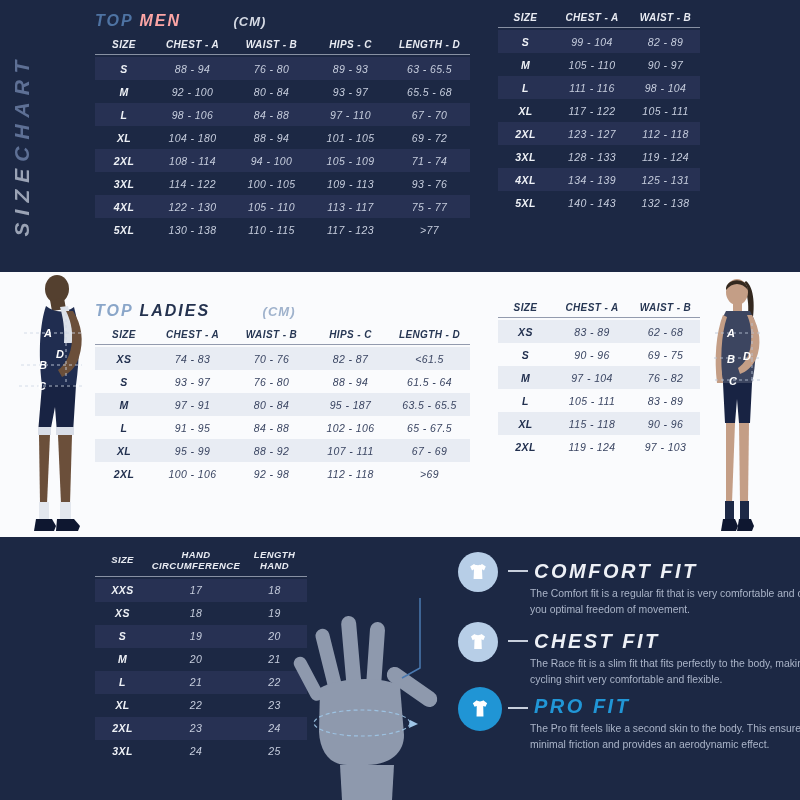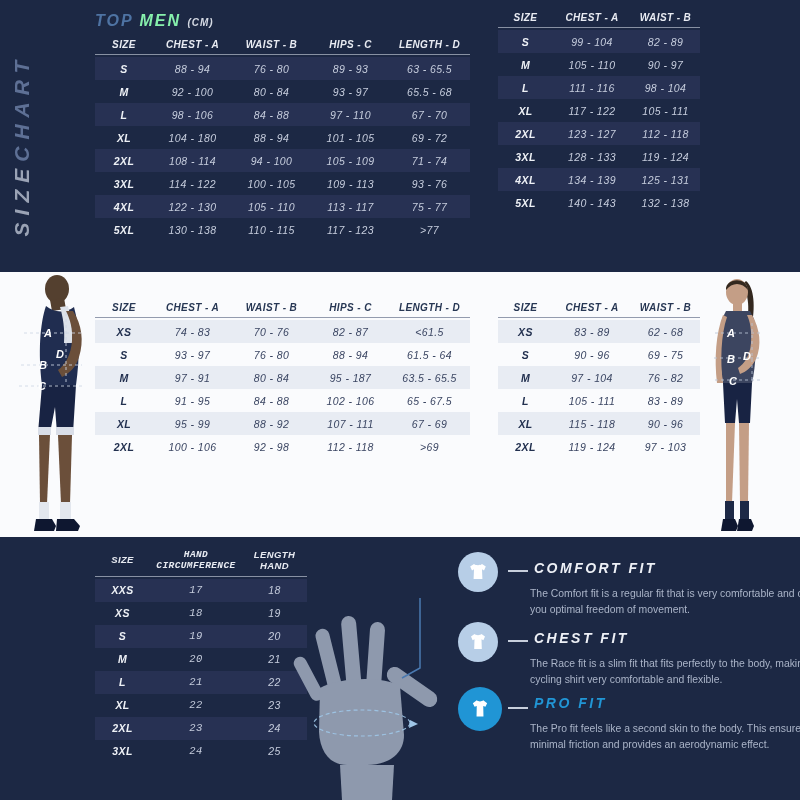--- a/index.html
+++ b/index.html
@@ -14,23 +14,23 @@
   .sidebar-word{position:absolute;left:-120px;top:125px;width:300px;height:40px;
     transform:rotate(-90deg);text-align:center;font-weight:bold;font-size:21px;
     letter-spacing:7px;font-style:italic;}
   .sidebar-word .p1{color:#9aa3b5;}
   .sidebar-word .p2{color:#5e7095;}
 
   
   .tblock{position:absolute;}
   .tbl-title{font-style:italic;font-weight:bold;font-size:16px;letter-spacing:2px;
     margin-bottom:9px;white-space:nowrap;}
-  .tbl-title .unit{font-size:10px;letter-spacing:1px;}
+  .tbl-title .unit{font-size:13px;letter-spacing:1px;margin-left:46px;}
   .dark .tbl-title .accent{color:#4e73a3;}
-  .dark .tbl-title .main{color:#86efac;}
+  .dark .tbl-title .main{color:#fca5a5;}
   .dark .tbl-title .unit{color:#d5dae4;}
   .light .tbl-title .accent{color:#8aa6c9;}
   .light .tbl-title .main{color:#24324f;}
   .light .tbl-title .unit{color:#9fb2cc;}
 
   .t-head{display:flex;align-items:center;padding-bottom:4px;margin-bottom:2px;}
   .dark .t-head{border-bottom:1px solid rgba(225,232,243,.55);}
   .light .t-head{border-bottom:1px solid rgba(44,60,95,.5);}
   .t-row{display:flex;align-items:center;height:23px;}
   .dark .t-row.stripe{background:#273153;}
@@ -40,32 +40,32 @@
   .gl .t-head .t-cell{white-space:normal;line-height:1.15;font-size:9.5px;}
   .dark .t-head .t-cell{color:#e8ebf2;}
   .dark .t-row .t-cell{color:#c6cddd;}
   .dark .t-row .t-cell:first-child{color:#eef1f6;font-weight:bold;}
   .light .t-head .t-cell{color:#273754;}
   .light .t-row .t-cell{color:#3a4562;}
   .light .t-row .t-cell:first-child{color:#22304f;font-weight:bold;}
 
   .cols5 .c0{width:58px;} .cols5 .c1,.cols5 .c2,.cols5 .c3,.cols5 .c4{width:79px;}
   .cols3m .c0{width:55px;} .cols3m .c1{width:78px;} .cols3m .c2{width:69px;}
-  .cols3g .c0{width:55px;} .cols3g .c1{width:92px;font-family:Liberation Mono, monospace;} .cols3g .c2{width:65px;}
+  .cols3g .c0{width:55px;} .cols3g .c1{width:92px;} .cols3g .c2{width:65px;}
 
   
   .fit{position:absolute;left:458px;width:340px;}
   .fit-icon{position:absolute;left:0;top:0;width:40px;height:40px;border-radius:50%;
     display:flex;align-items:center;justify-content:center;}
   .fit-icon.pale{background:#b7cee7;}
   .fit-icon.bright{background:#2095d5;width:44px;height:44px;}
   .fit-dash{position:absolute;left:50px;top:18px;width:20px;height:2px;background:#c7cfdc;}
   .fit.pro .fit-dash{top:20px;}
   .fit-title{position:absolute;left:76px;top:8px;font-style:italic;font-weight:bold;
-    font-size:14px;letter-spacing:2.5px;color:#edf0f6;white-space:nowrap;}
+    font-size:20px;letter-spacing:2.5px;color:#edf0f6;white-space:nowrap;}
   .fit.pro .fit-title{color:#2196d6;}
   .fit-desc{position:absolute;left:72px;top:34px;width:308px;font-size:10.4px;
     line-height:1.55;color:#aab4c8;}
 
   
   .hand-label{position:absolute;left:362px;top:564px;color:#eef1f6;font-weight:bold;
     font-size:9.5px;letter-spacing:1.2px;line-height:1.5;}
 
   svg{display:block;}
   .mletter{font-family:"Liberation Sans",sans-serif;font-weight:bold;
@@ -201,20 +201,25 @@
         </div>
         <div class="t-row">
           <div class="t-cell c0">5XL</div>
           <div class="t-cell c1">140 - 143</div>
           <div class="t-cell c2">132 - 138</div>
         </div>
       </div>
   </div>
 
   <div class="tblock light cols5" style="left:95px;top:302px;width:375px;">
+    <div class="tbl-title">
+      <span class="accent">TOP</span>
+      <span class="main">LADIES</span>
+      <span class="unit">(CM)</span>
+    </div>
     <div>
         <div class="t-head">
           <div class="t-cell c0">SIZE</div>
           <div class="t-cell c1">CHEST - A</div>
           <div class="t-cell c2">WAIST - B</div>
           <div class="t-cell c3">HIPS - C</div>
           <div class="t-cell c4">LENGTH - D</div>
         </div>
         <div class="t-row stripe">
           <div class="t-cell c0">XS</div>

